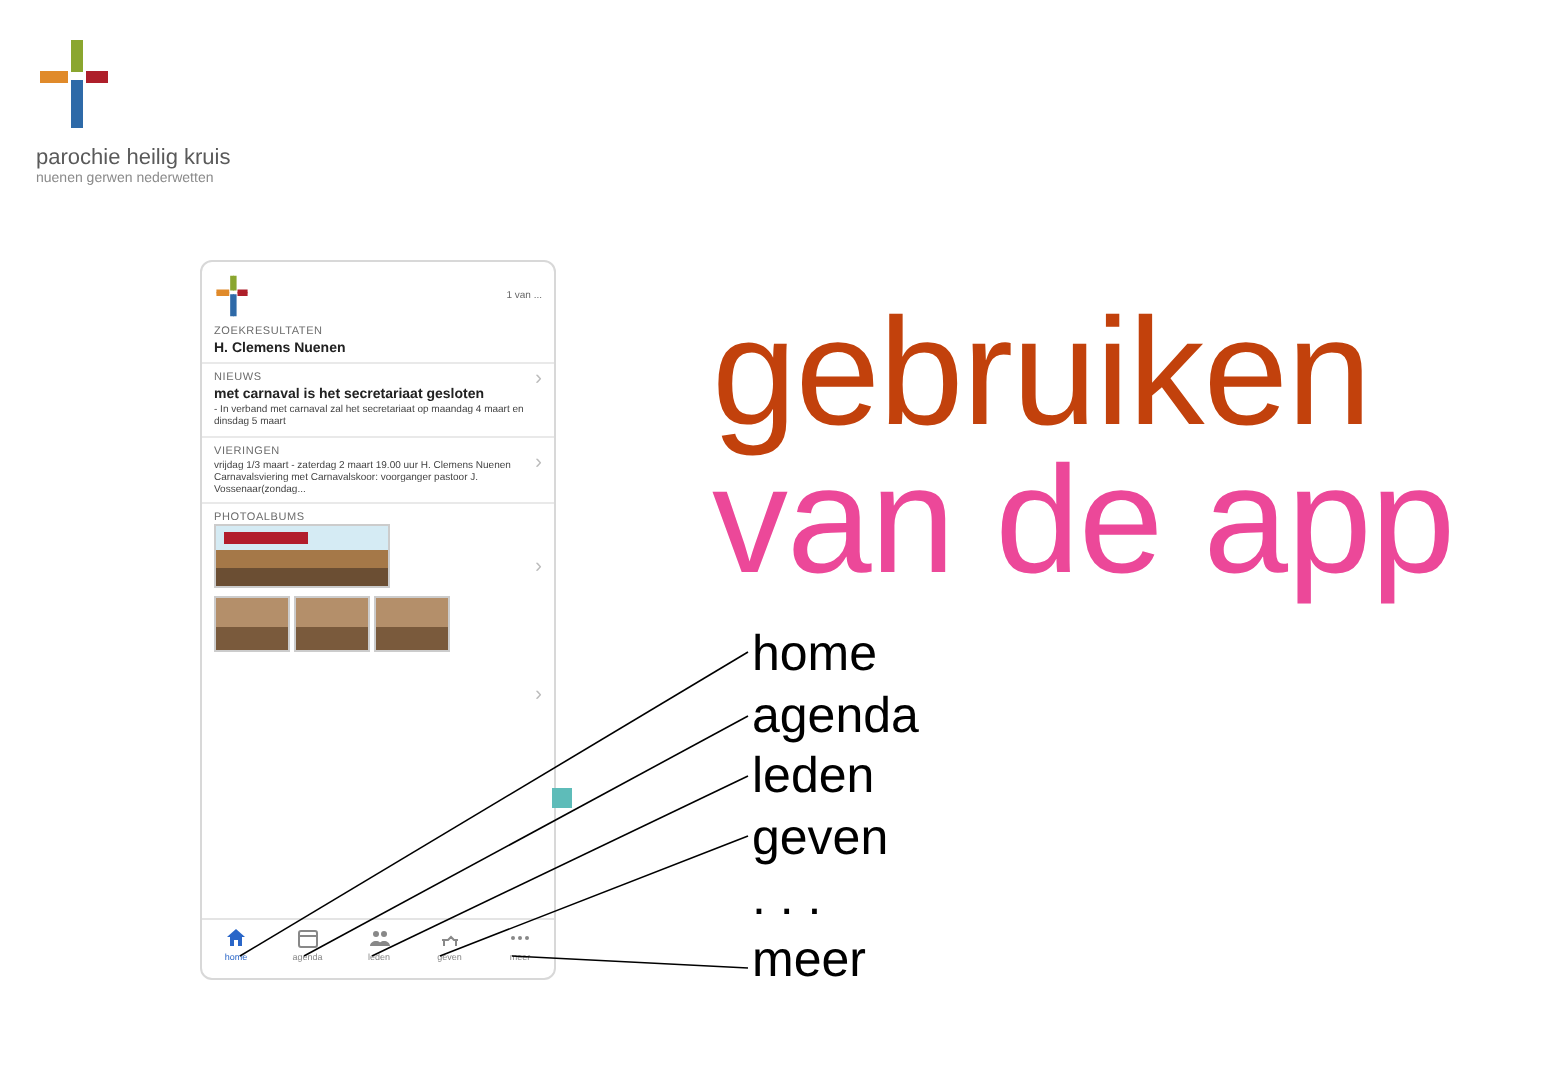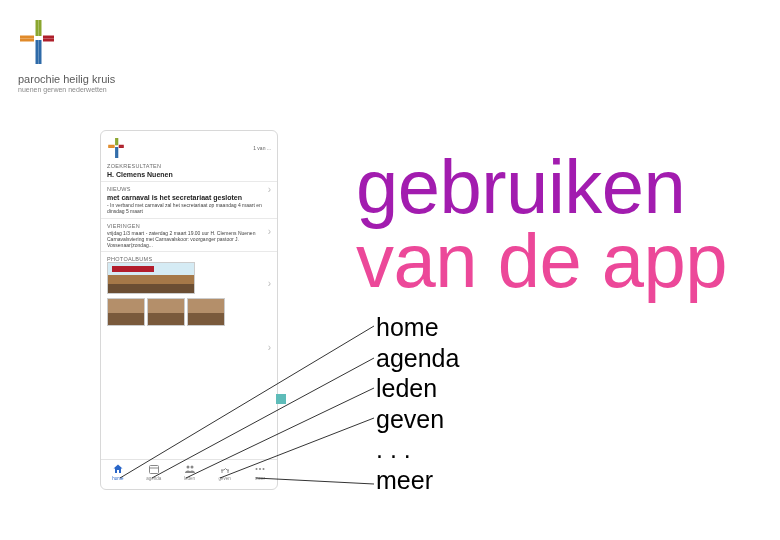--- a/index.html
+++ b/index.html
@@ -147,21 +147,21 @@
   
   .headline {
     position: absolute;
     left: 356px;
     top: 150px;
     font-size: 76px;
     line-height: 0.98;
     font-weight: 400;
     letter-spacing: -0.5px;
   }
-  .headline .red { color: #a21caf; }
+  .headline .red { color: #c2410c; }
   .headline .black { color: #ec4899; }
 
   
   .features {
     position: absolute;
     left: 376px;
     top: 312px;
     font-size: 25px;
     line-height: 1.22;
     color: #000;

